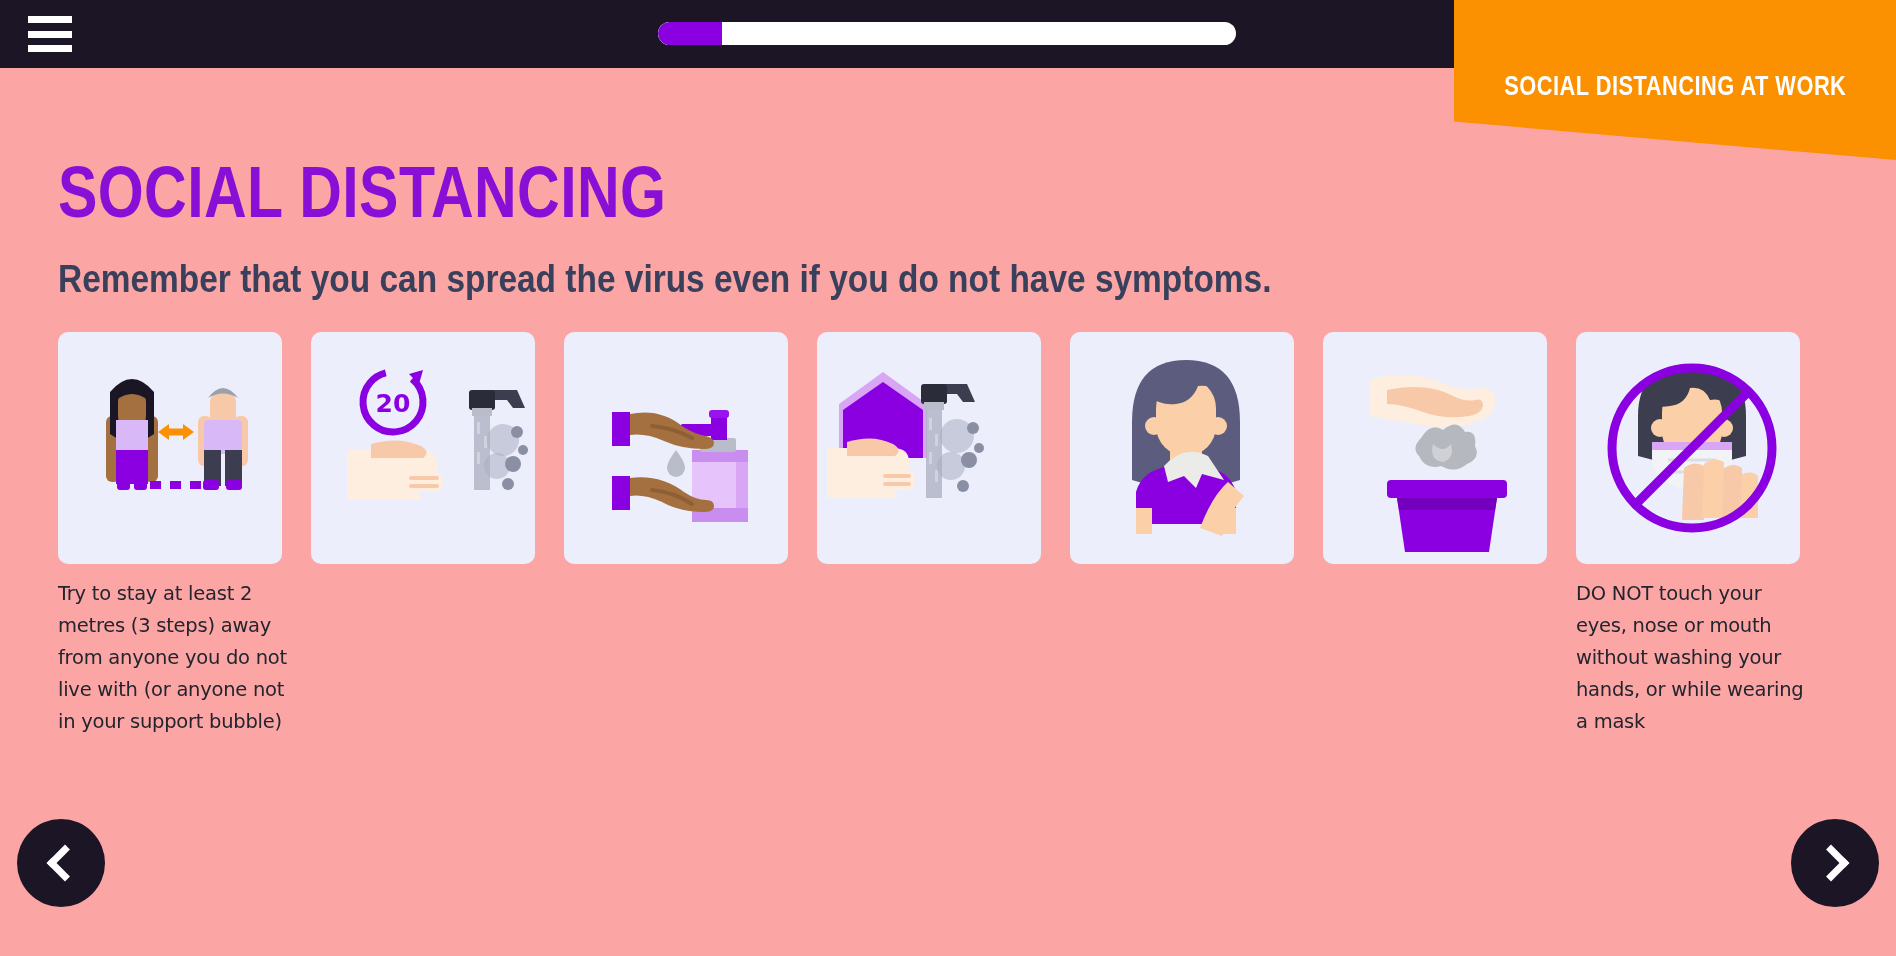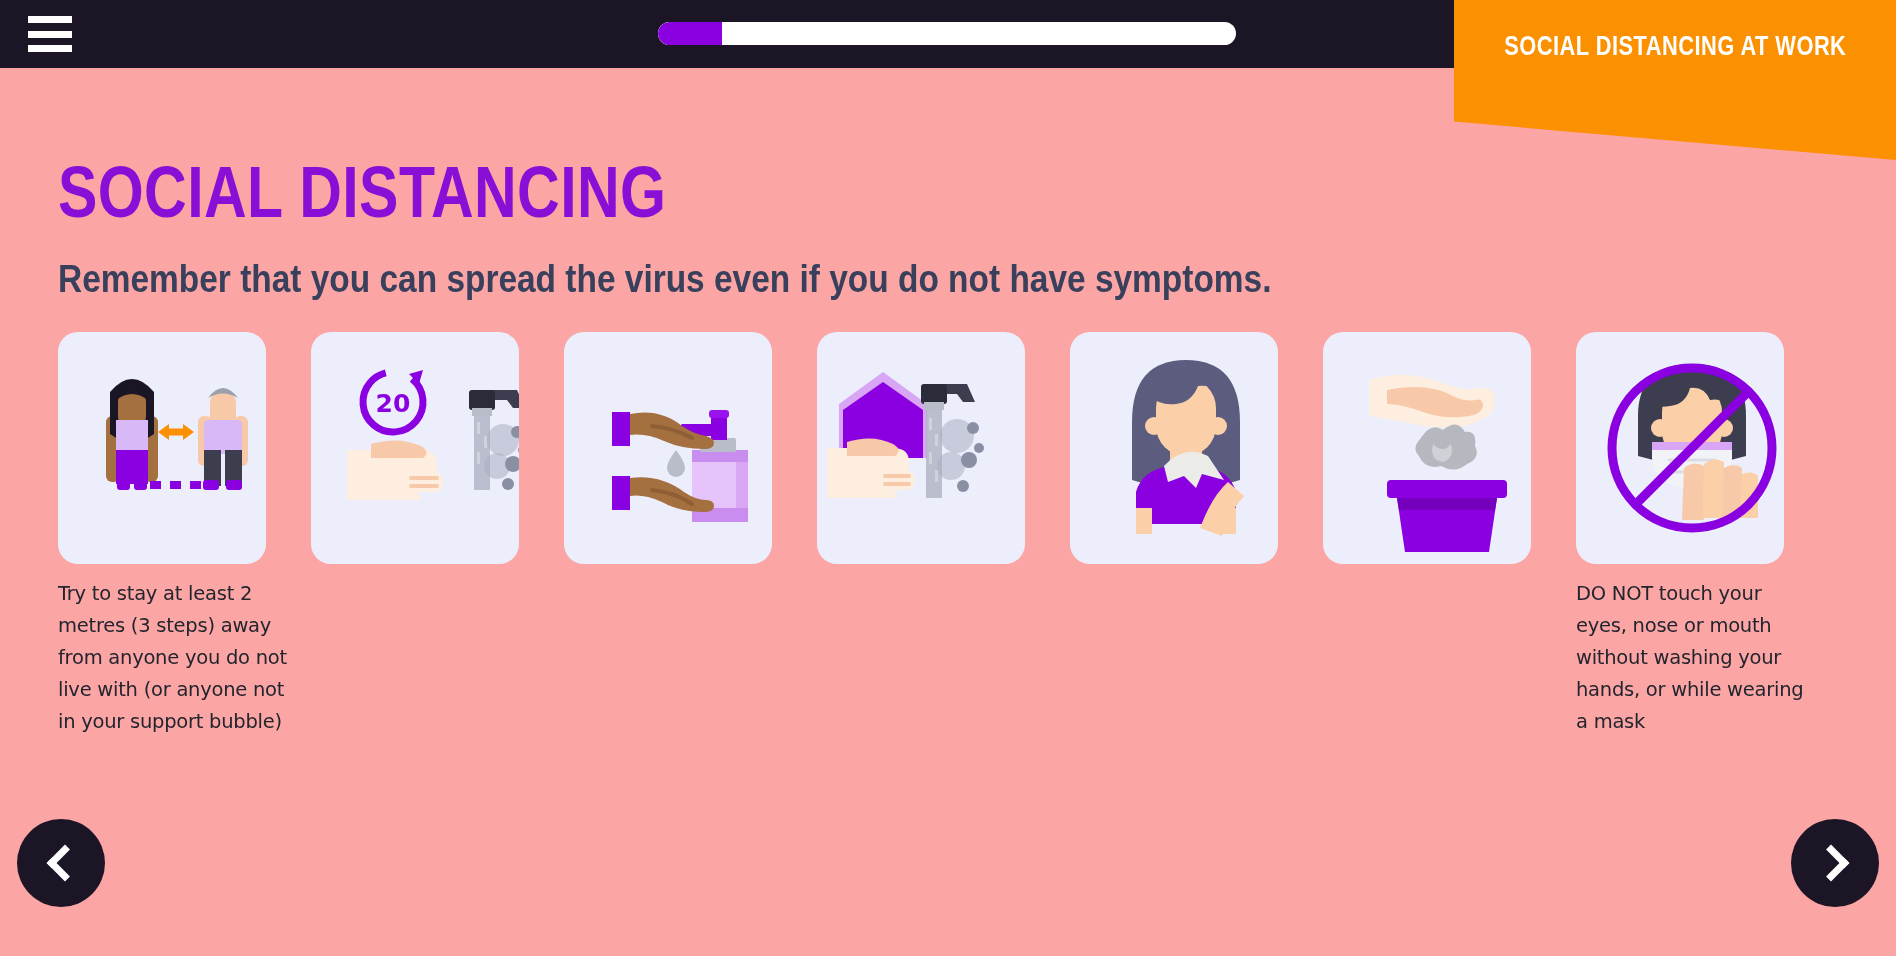--- a/index.html
+++ b/index.html
@@ -60,21 +60,21 @@
     top: 0;
     left: 1454px;
     width: 442px;
     height: 160px;
     background: #fb9001;
     clip-path: polygon(0 0, 100% 0, 100% 100%, 0 76%);
     z-index: 3;
     display: flex;
     align-items: flex-start;
     justify-content: center;
-    padding-top: 30px;
+    padding-top: 70px;
   }
   .banner-text {
     color: #ffffff;
     font-family: "Liberation Sans Narrow", "Liberation Sans", sans-serif;
     font-weight: bold;
     font-size: 28px;
     letter-spacing: 0.6px;
     text-transform: uppercase;
     transform: scaleX(0.78);
     transform-origin: center;
@@ -126,24 +126,24 @@
     top: 264px;
     width: 1790px;
     display: flex;
     gap: 21px;
   }
   .card {
     width: 232px;
     flex: 0 0 232px;
   }
   .card-tile {
-    width: 208px;
+    width: 224px;
     height: 232px;
     background: #eceefc;
-    border-radius: 20px;
+    border-radius: 10px;
     position: relative;
     overflow: hidden;
   }
   .card-caption {
     margin-top: 14px;
     color: #22252e;
     font-size: 19.5px;
     line-height: 32px;
     font-family: "DejaVu Sans", sans-serif;
     font-weight: 400;

